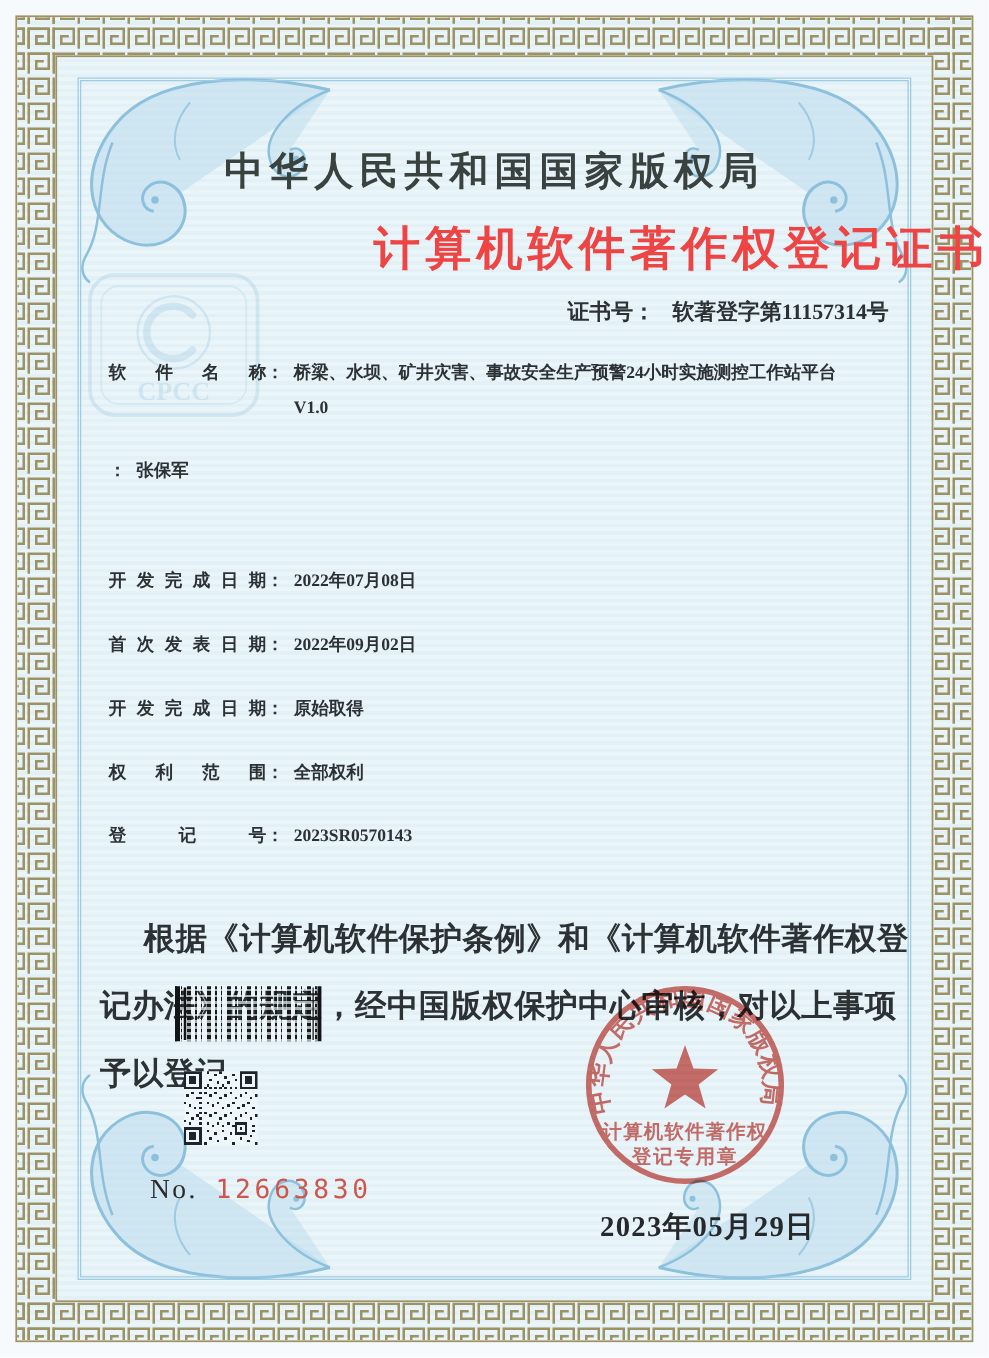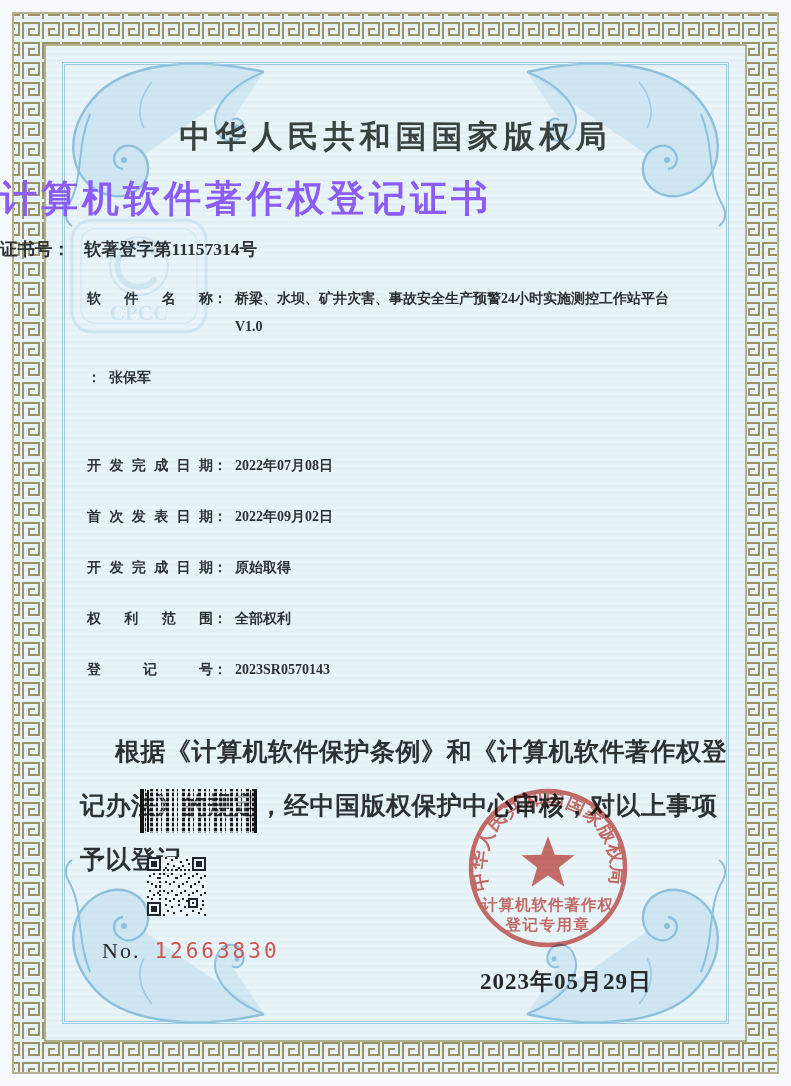--- a/index.html
+++ b/index.html
@@ -21,25 +21,25 @@
     position:absolute;left:62px;top:62px;right:62px;bottom:62px;
     border:3px double #9dcbe2;
   }
   .watermark{position:absolute;left:68px;top:216px;opacity:.42;}
   .content{position:absolute;left:0;top:0;width:791px;}
   .authority{
     margin-top:116px;text-align:center;
     font-size:31px;font-weight:700;letter-spacing:5px;color:#39423f;
   }
   .cert-title{
-    margin-top:16px;text-align:left;
-    font-size:37px;font-weight:700;letter-spacing:4px;color:#8b5cf6;
+    margin-top:16px;text-align:right;
+    font-size:37px;font-weight:700;letter-spacing:4px;color:#ef4444;
   }
   .cert-no-row{
-    margin:13px 80px 0 0;
+    margin:13px 80px 0 0;text-align:right;
     font-size:17.5px;font-weight:700;color:#2c3134;
   }
   .cert-no-row .cert-no-value{margin-left:14px;}
   .fields{margin:24px 0 0 87px;font-size:14px;font-weight:700;}
   .row{display:flex;align-items:flex-start;margin-bottom:23px;line-height:28px;}
   .row .lbl{
     display:inline-block;width:126px;flex:none;
     text-align:justify;text-align-last:justify;
   }
   .row .colon{width:22px;flex:none;}
@@ -54,21 +54,21 @@
   .barcode{
     position:absolute;left:140px;top:789px;width:117px;height:44px;
     background:
       repeating-linear-gradient(0deg, rgba(240,248,251,.65) 0 2px, transparent 2px 5px),
       repeating-linear-gradient(90deg, #17191b 0 2px, transparent 2px 5px, #17191b 5px 6px, transparent 6px 10px, #17191b 10px 13px, transparent 13px 16px);
   }
   .barcode::before{content:"";position:absolute;left:0;top:0;bottom:0;width:4px;background:#121416;box-shadow:6px 0 0 -1px #121416;}
   .barcode::after{content:"";position:absolute;right:0;top:0;bottom:0;width:3px;background:#121416;box-shadow:-5px 0 0 -1px #121416;}
   .qr{position:absolute;left:147px;top:857px;width:59px;height:59px;}
   .serial{
-    position:absolute;left:102px;top:938px;
+    position:absolute;left:120px;top:938px;
     font-size:22px;color:#2b2b2b;letter-spacing:2px;
   }
   .serial .serial-no{
     margin-left:14px;color:#cd574e;letter-spacing:3px;
     font-family:"DejaVu Sans Mono","Liberation Mono",monospace;font-size:21px;
   }
   .seal{position:absolute;left:456px;top:776px;width:184px;height:184px;mix-blend-mode:multiply;opacity:.85;}
   .issue-date{
     position:absolute;left:480px;top:942px;
     font-size:23px;font-weight:700;letter-spacing:1px;color:#26292b;margin-top:24px;

